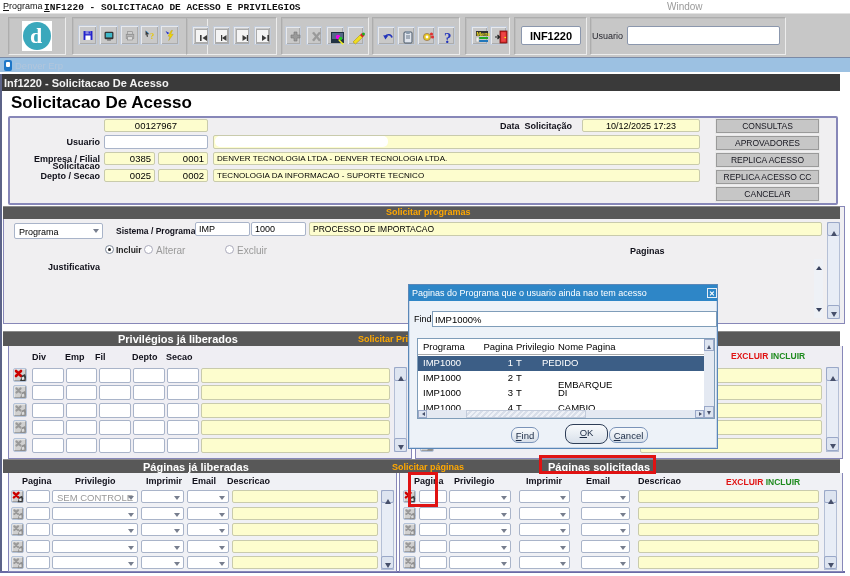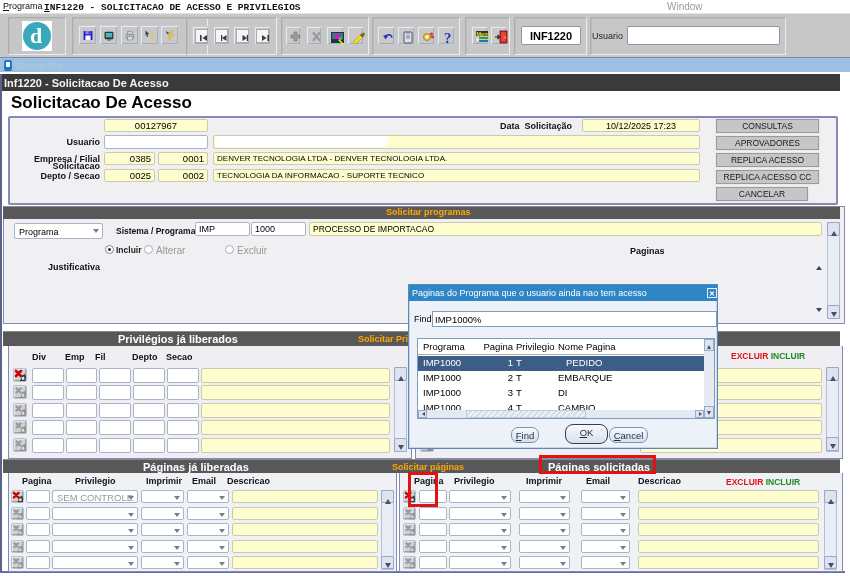--- a/index.html
+++ b/index.html
@@ -225,21 +225,21 @@
   <div class="yfld val" style="left:158px;top:152px;width:50px;height:13px;text-align:right;font-size:9.5px;">0001</div>
   <div class="yfld val" style="left:213px;top:152px;width:487px;height:13px;font-size:8px;letter-spacing:0.05px;">DENVER TECNOLOGIA LTDA - DENVER TECNOLOGIA LTDA.</div>
   <div class="lbl" style="left:0px;top:171px;width:100px;">Depto / Secao</div>
   <div class="yfld val" style="left:104px;top:169px;width:51px;height:13px;text-align:right;font-size:9.5px;">0025</div>
   <div class="yfld val" style="left:158px;top:169px;width:50px;height:13px;text-align:right;font-size:9.5px;">0002</div>
   <div class="yfld val" style="left:213px;top:169px;width:487px;height:13px;font-size:8px;letter-spacing:0.05px;">TECNOLOGIA DA INFORMACAO - SUPORTE TECNICO</div>
   <div class="gbtn" style="left:716px;top:119px;width:103px;height:14px;line-height:13px;">CONSULTAS</div>
   <div class="gbtn" style="left:716px;top:136px;width:103px;height:14px;line-height:13px;">APROVADORES</div>
   <div class="gbtn" style="left:716px;top:153px;width:103px;height:14px;line-height:13px;">REPLICA ACESSO</div>
   <div class="gbtn" style="left:716px;top:170px;width:103px;height:14px;line-height:13px;">REPLICA ACESSO CC</div>
-  <div class="gbtn" style="left:716px;top:187px;width:92px;height:14px;line-height:13px;">CANCELAR</div>
+  <div class="gbtn" style="left:716px;top:187px;width:103px;height:14px;line-height:13px;">CANCELAR</div>
 
   <div class="ab" style="left:3px;top:206px;width:842px;height:118px;background:#f0eff1;border:1px solid #8787b8;"></div>
   <div class="sbar" style="left:3px;top:206px;width:837px;height:13px;">
     <div class="t2" style="left:383px;top:0px;">Solicitar programas</div>
   </div>
   <div class="dd" style="left:14px;top:223px;width:89px;height:16px;">
       <span style="position:absolute;left:4px;top:2.5px;">Programa</span>
       <span class="dda"></span>
     </div>
   <div class="lbl" style="left:116px;top:226px;width:76px;text-align:left;font-size:8.5px;">Sistema / Programa</div>
@@ -607,27 +607,27 @@
       <div class="ab" style="left:0;top:0;width:296px;height:16px;background:#fff;border-bottom:1px solid #aaa;">
         <span style="position:absolute;left:5px;top:2px;font-size:9.5px;">Programa</span>
         <span style="position:absolute;left:55px;top:2px;width:40px;text-align:right;font-size:9.5px;">Pagina</span>
         <span style="position:absolute;left:98px;top:2px;font-size:9.5px;">Privilegio</span>
         <span style="position:absolute;left:140px;top:2px;font-size:9.5px;">Nome Pagina</span>
       </div>
       <div class="ab" style="left:0;top:17px;width:286px;height:15px;background:#3c5e86;color:#fff;font-size:9.5px;">
         <span style="position:absolute;left:5px;top:1px;">IMP1000</span>
           <span style="position:absolute;left:55px;top:1px;width:40px;text-align:right;">1</span>
           <span style="position:absolute;left:98px;top:1px;">T</span>
-          <span style="position:absolute;left:148px;top:1px;">PEDIDO</span>
+          <span style="position:absolute;left:124px;top:1px;">PEDIDO</span>
       </div>
       <div class="ab" style="left:0;top:32px;width:286px;height:15px;color:#000;font-size:9.5px;">
         <span style="position:absolute;left:5px;top:1px;">IMP1000</span>
           <span style="position:absolute;left:55px;top:1px;width:40px;text-align:right;">2</span>
           <span style="position:absolute;left:98px;top:1px;">T</span>
-          <span style="position:absolute;left:140px;top:1px;">EMBARQUE</span>
+          <span style="position:absolute;left:140px;top:8px;">EMBARQUE</span>
       </div>
       <div class="ab" style="left:0;top:47px;width:286px;height:15px;color:#000;font-size:9.5px;">
         <span style="position:absolute;left:5px;top:1px;">IMP1000</span>
           <span style="position:absolute;left:55px;top:1px;width:40px;text-align:right;">3</span>
           <span style="position:absolute;left:98px;top:1px;">T</span>
           <span style="position:absolute;left:140px;top:1px;">DI</span>
       </div>
       <div class="ab" style="left:0;top:62px;width:286px;height:15px;color:#000;font-size:9.5px;">
         <span style="position:absolute;left:5px;top:1px;">IMP1000</span>
           <span style="position:absolute;left:55px;top:1px;width:40px;text-align:right;">4</span>

